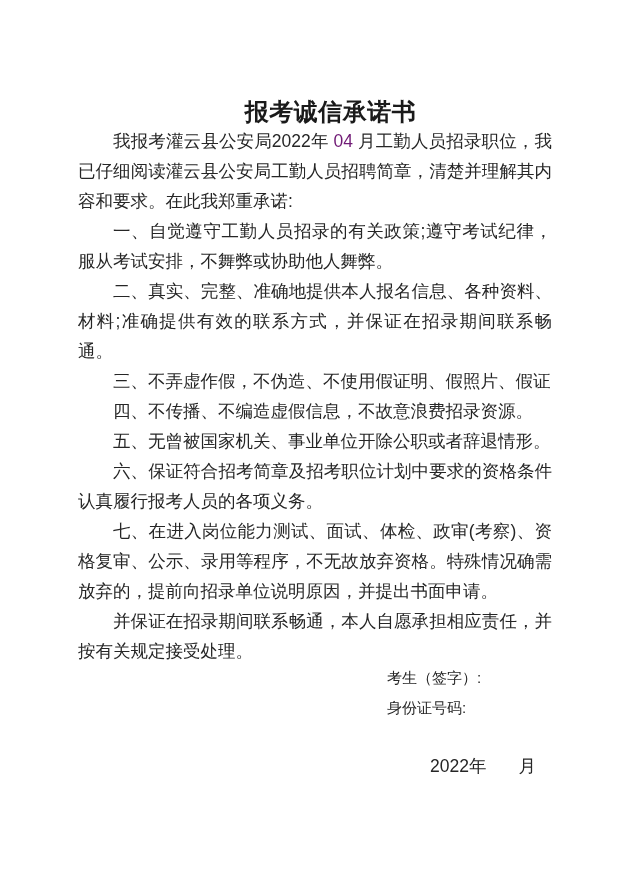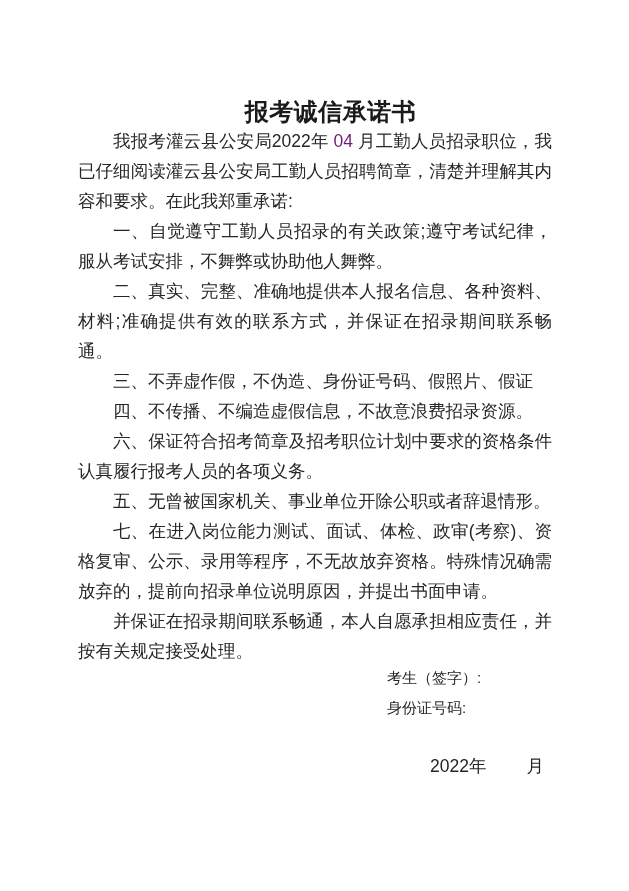--- a/index.html
+++ b/index.html
@@ -51,45 +51,45 @@
     font-size: 15px;
     line-height: 30px;
   }
   .date-line {
     position: absolute;
     left: 430px;
     top: 751px;
     font-size: 17.5px;
     line-height: 30px;
     display: flex;
-    gap: 40px;
+    gap: 32px;
   }
 </style>
 </head>
 <body>
 
 <div class="page">
 
   <h1 class="doc-title">报考诚信承诺书</h1>
 
   <div class="doc-body">
 
     <p class="para"><span>我报考灌云县公安局2022年 </span><span class="hl">04</span><span> 月工勤人员招录职位，我已仔细阅读灌云县公安局工勤人员招聘简章，清楚并理解其内容和要求。在此我郑重承诺:</span></p>
 
     <p class="para">一、自觉遵守工勤人员招录的有关政策;遵守考试纪律，服从考试安排，不舞弊或协助他人舞弊。</p>
 
     <p class="para">二、真实、完整、准确地提供本人报名信息、各种资料、材料;准确提供有效的联系方式，并保证在招录期间联系畅通。</p>
 
-    <p class="para">三、不弄虚作假，不伪造、身份证号码、假照片、假证</p>
+    <p class="para">三、不弄虚作假，不伪造、不使用假证明、假照片、假证</p>
 
     <p class="para">四、不传播、不编造虚假信息，不故意浪费招录资源。</p>
 
+    <p class="para">五、无曾被国家机关、事业单位开除公职或者辞退情形。</p>
+
     <p class="para">六、保证符合招考简章及招考职位计划中要求的资格条件认真履行报考人员的各项义务。</p>
-
-    <p class="para">五、无曾被国家机关、事业单位开除公职或者辞退情形。</p>
 
     <p class="para">七、在进入岗位能力测试、面试、体检、政审(考察)、资格复审、公示、录用等程序，不无故放弃资格。特殊情况确需放弃的，提前向招录单位说明原因，并提出书面申请。</p>
 
     <p class="para">并保证在招录期间联系畅通，本人自愿承担相应责任，并按有关规定接受处理。</p>
 
   </div>
 
   <div class="sig-block">
     <div class="sig-line">考生（签字）:</div>
     <div class="sig-line">身份证号码:</div>

